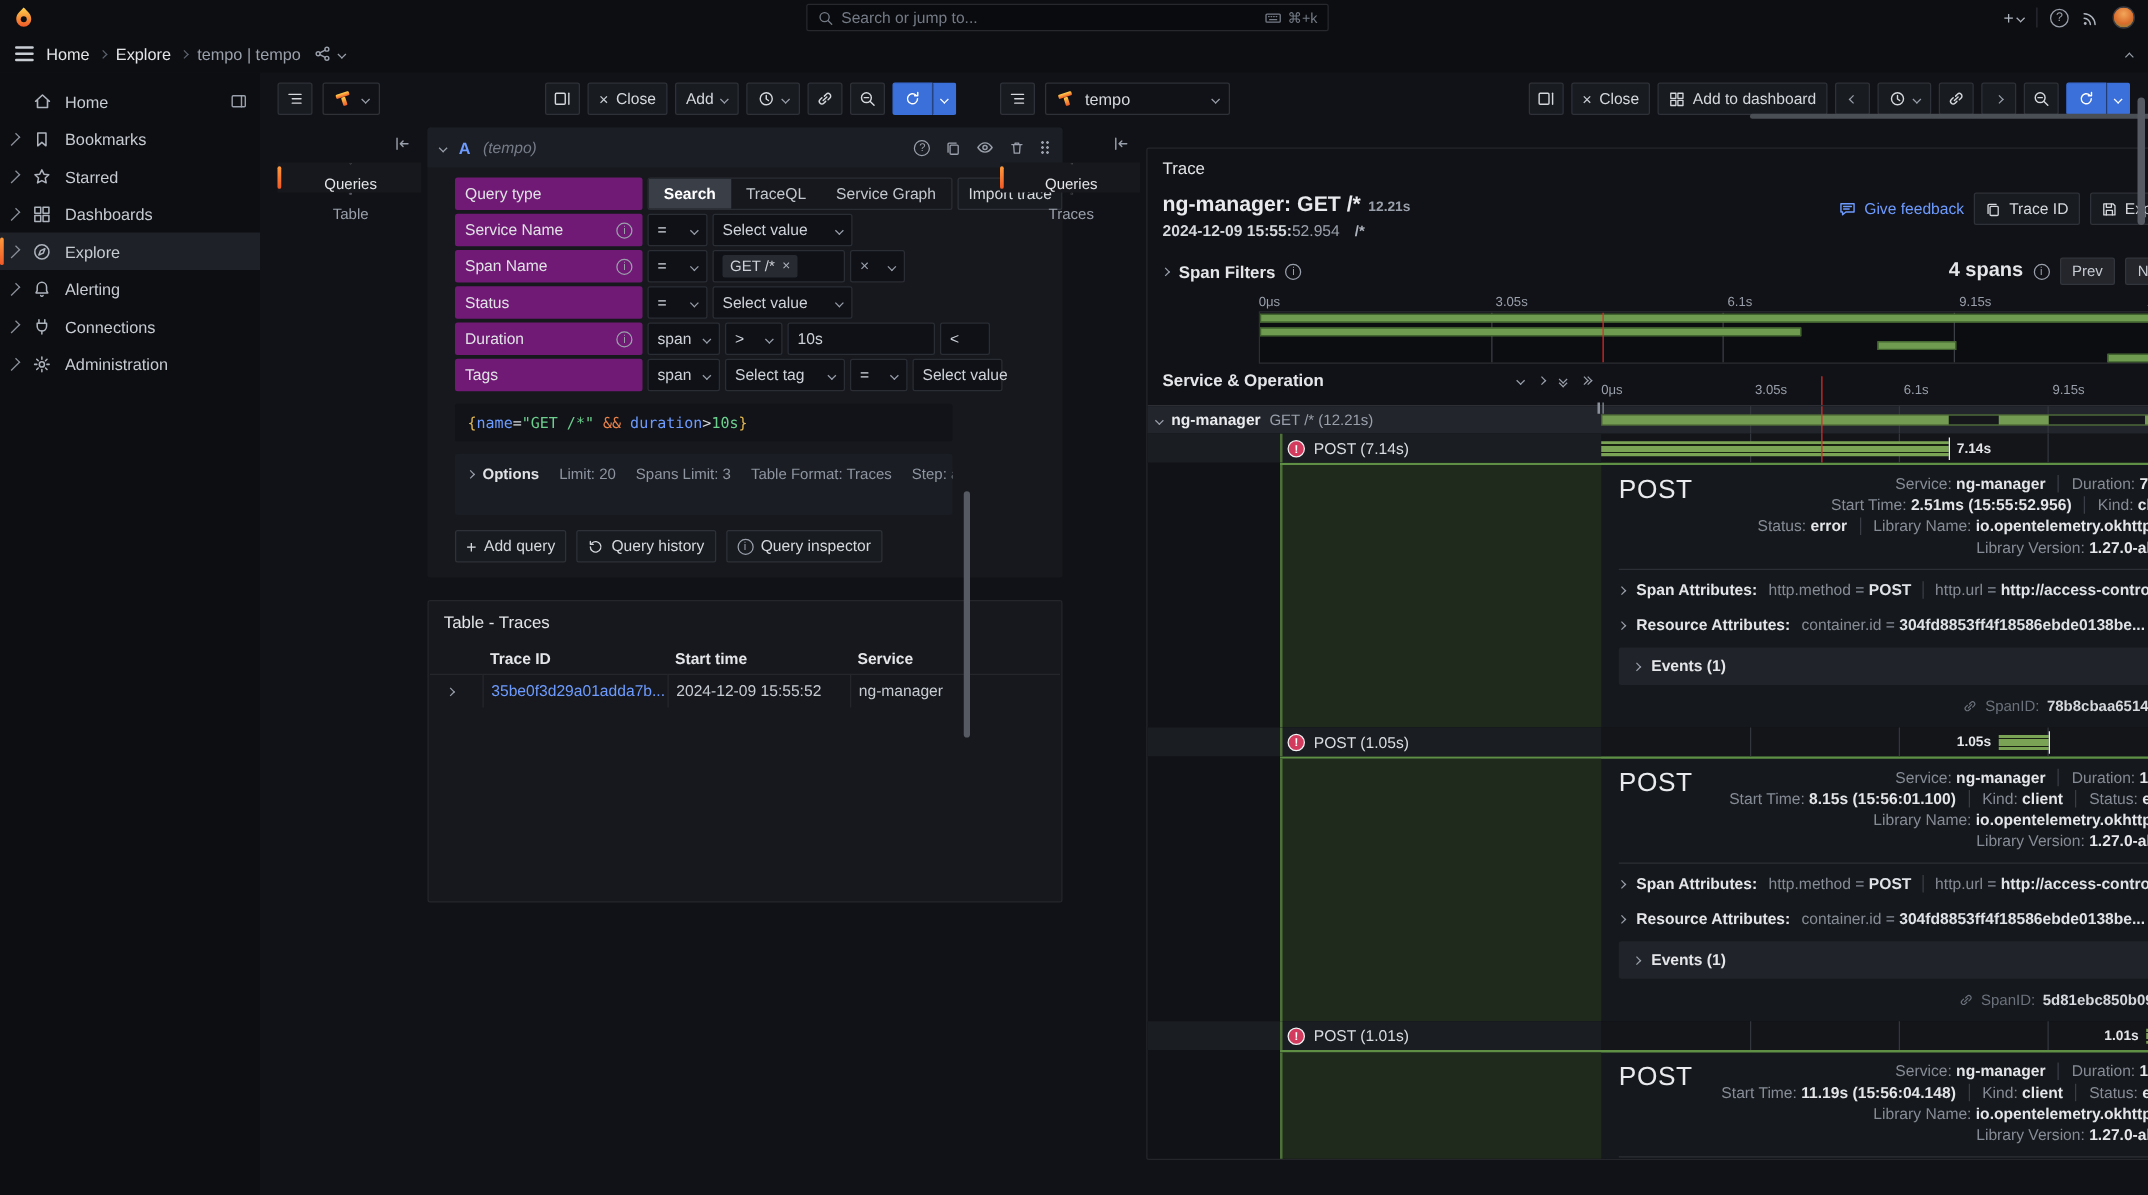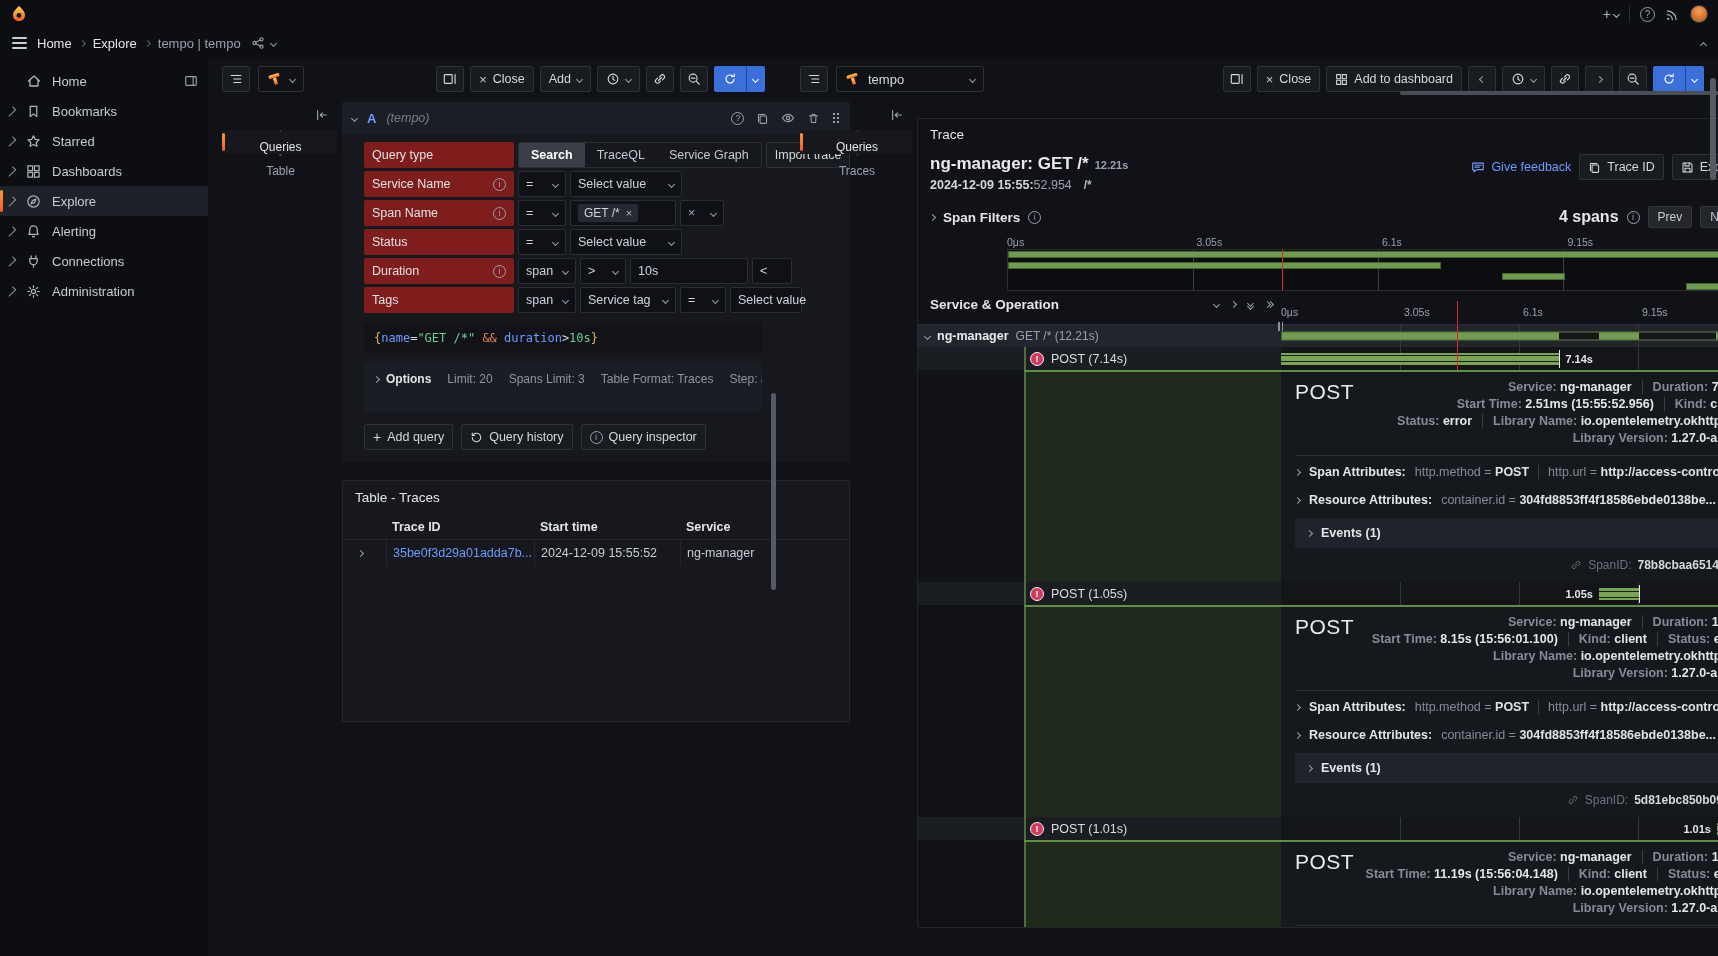--- a/index.html
+++ b/index.html
@@ -74,21 +74,21 @@
 
   
   .qcard { background:#16181d; border-radius:2px; }
   .qhead { height:32px; display:flex; align-items:center; gap:10px; padding:0 10px; background:#1b1e24; border-radius:2px 2px 0 0; color:#9aa0ab; }
   .qref { color:#6d9bff; font-weight:700; font-size:13px; }
   .qhint { font-style:italic; color:#767d88; font-size:12.5px; }
   .qhead-icons { margin-left:auto; display:flex; align-items:center; gap:12px; color:#9aa0ab; }
   .grip { display:inline-block; width:8px; height:12px; background-image:radial-gradient(circle, #9aa0ab 1px, transparent 1.2px); background-size:4px 4px; }
   .qbody { padding:8px 0 0 22px; overflow:hidden; }
   .frow { display:flex; align-items:center; margin-bottom:3px; white-space:nowrap; }
-  .flabel { width:150px; flex:none; height:26px; background:#7f1d1d; border-radius:2px; display:flex; align-items:center; padding:0 8px; font-size:12.5px; font-weight:500; color:#e0e2e6; margin-right:4px; }
+  .flabel { width:150px; flex:none; height:26px; background:#701a75; border-radius:2px; display:flex; align-items:center; padding:0 8px; font-size:12.5px; font-weight:500; color:#e0e2e6; margin-right:4px; }
   .flabel .qi { margin-left:auto; }
   .dd { height:26px; background:#0f1117; border:1px solid #2a2d34; border-radius:2px; display:flex; align-items:center; gap:6px; padding:0 7px; font-size:12.5px; color:#cfd3d9; margin-right:4px; flex:none; }
   .dd .cv { color:#9aa0ab; }
   .chip { background:#272a31; border-radius:2px; padding:2px 6px; font-size:12px; display:flex; align-items:center; gap:6px; }
   .chip .x { color:#aeb4bd; font-size:11px; }
   .radio-group { display:flex; height:26px; border:1px solid #2a2d34; border-radius:2px; overflow:hidden; margin-right:4px; }
   .radio-group span { padding:0 12px; display:flex; align-items:center; font-size:12.5px; color:#c3c8cf; cursor:pointer; }
   .radio-group span.on { background:#3a3e47; color:#fff; font-weight:600; }
   .import-btn { margin-left:auto; margin-right:0; }
   .codebox { margin:10px 0 0 0; background:#111318; border-radius:2px; padding:8px 10px; font-family:"DejaVu Sans Mono",monospace; font-size:12px; width:398px; }
@@ -169,21 +169,21 @@
   .sdetail { display:flex; margin-left:106px; border-top:2px solid #5e8f45; background:#15181c; }
   .sdetail .gutter { width:257px; flex:none; background:#202a1c; border-left:2px solid #4d7038; }
   .dcard { flex:1; padding:8px 14px 10px; min-width:0; }
   .dhead { display:flex; }
   .dtitle { font-size:21px; color:#e8eaed; font-weight:400; letter-spacing:.5px; }
   .dkv { flex:1; display:flex; flex-direction:column; gap:3px; }
   .kvline { display:flex; justify-content:flex-end; font-size:12.5px; }
   .kv { padding:0 10px; }
   .kv-sep { border-left:1px solid #3a3d44; }
   .kvline .kv:last-child { padding-right:0; }
-  .kk { color:#868c96;font-weight:bold; } .vv { color:#e3e5e8; font-weight:700; }
+  .kk { color:#868c96; } .vv { color:#e3e5e8; font-weight:700; }
   .ddiv { height:1px; background:#2c2f35; margin:10px 0 2px; }
   .arow { display:flex; align-items:center; gap:9px; padding:7px 0; font-size:12.5px; white-space:nowrap; overflow:hidden; }
   .arow .albl { font-weight:700; color:#e3e5e8; }
   .arow .cv, .events .cv, .optbox .cv, .filters-row .cv { color:#9aa0ab; }
   .ap { padding:0 9px 0 0; }
   .ap-sep { border-left:1px solid #3a3d44; padding-left:9px; }
   .ak { color:#868c96; } .ae { color:#868c96; } .av { color:#dfe2e6; font-weight:700; }
   .events { margin:4px 0 6px; background:#202329; border-radius:2px; padding:8px 12px; display:flex; align-items:center; gap:9px; font-size:12.5px; font-weight:600; color:#e3e5e8; }
   .spanid-row { display:flex; justify-content:flex-end; align-items:center; gap:6px; font-size:12px; color:#6b727c; padding-top:4px; }
   .spanid-row b { color:#d5d8dd; font-weight:700; }
@@ -199,20 +199,34 @@
         <defs>
           <linearGradient id="og" x1="0" y1="0" x2="0" y2="1">
             <stop offset="0" stop-color="#ffd24d"></stop>
             <stop offset="1" stop-color="#f05a28"></stop>
           </linearGradient>
         </defs>
         <path d="M9 1C6.2 4 3 6 3 10.3A6 6 0 0 0 15 10.3C15 6 11.8 4 9 1Z" fill="url(#og)"></path>
         <circle cx="9" cy="10.4" r="2.4" fill="#0d0e12"></circle>
       </svg>
   </span>
+  <div class="searchbox">
+    <svg class="ic" width="13" height="13" viewBox="0 0 16 16">
+        <circle cx="7" cy="7" r="4.5"></circle>
+        <path d="M10.5 10.5L14 14"></path>
+      </svg>
+    <span class="ph">Search or jump to...</span>
+    <span class="shortcut">
+      <svg class="ic" width="15" height="13" viewBox="0 0 16 16">
+          <rect x="1" y="4" width="14" height="8" rx="1"></rect>
+          <path d="M3.5 6.5h.6M6 6.5h.6M8.5 6.5h.6M11 6.5h.6M4.5 9.5h7"></path>
+        </svg>
+      <span>⌘+k</span>
+    </span>
+  </div>
   <div class="nav-right">
     <span class="plusv tnav-iconbtn">+<span class="cv sm"></span></span>
     <span class="navdiv"></span>
     <span class="tnav-iconbtn">
         <span class="qi" style="width:15px;height:15px;font-size:10px;line-height:13px;">?</span>
       </span>
     <span class="tnav-iconbtn">
       <svg class="ic" width="15" height="15" viewBox="0 0 16 16">
           <circle cx="3.4" cy="12.6" r="1.2" fill="currentColor" stroke="none"></circle>
           <path d="M2.5 8.2a5.5 5.5 0 0 1 5.3 5.3M2.5 4.2a9.5 9.5 0 0 1 9.3 9.3"></path>
@@ -524,21 +538,21 @@
           </div>
           <div class="frow">
             <div class="flabel">
                 <span>Tags</span>
               </div>
             <div class="dd" style="width:58px">
                 <span>span</span>
                 <span class="cv sm" style="margin-left:auto"></span>
               </div>
             <div class="dd" style="width:96px">
-                <span>Service tag</span>
+                <span>Select tag</span>
                 <span class="cv sm" style="margin-left:auto"></span>
               </div>
             <div class="dd" style="width:46px">
                 <span>=</span>
                 <span class="cv sm" style="margin-left:auto"></span>
               </div>
             <div class="dd" style="width:72px">
                 <span>Select value</span>
               </div>
           </div>

